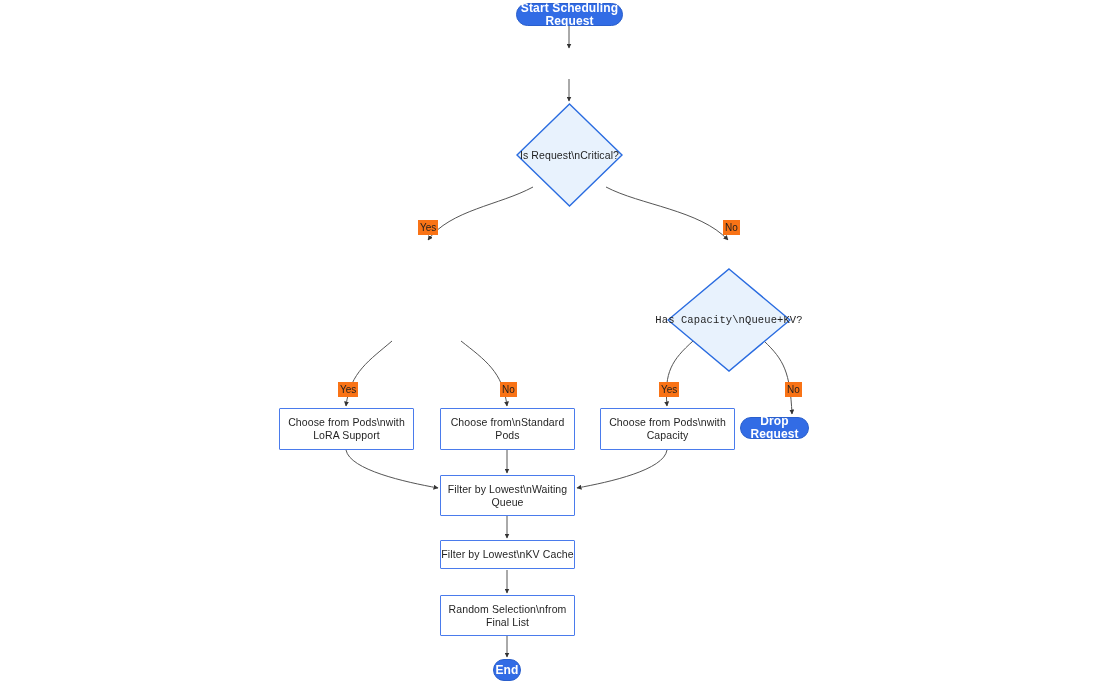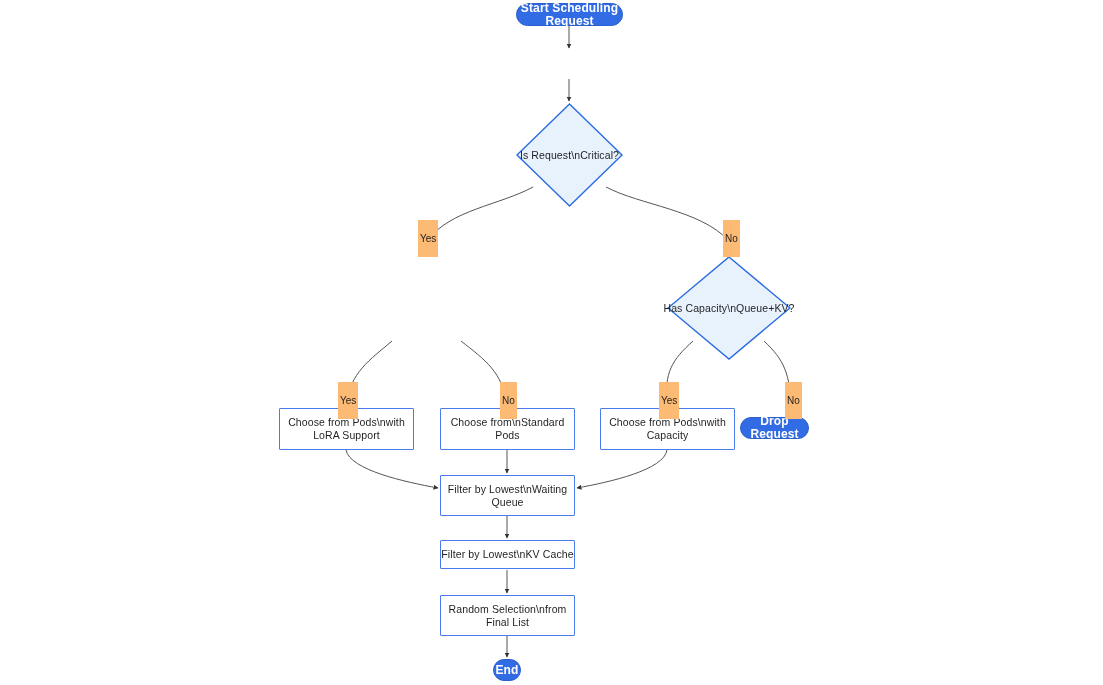--- a/index.html
+++ b/index.html
@@ -65,22 +65,22 @@
   .diamond-label {
     position: relative;
     z-index: 2;
     white-space: nowrap;
     font-size: 10.5px;
   }
   .edge-label {
     position: absolute;
     font-size: 10px;
     color: #1f1f1f;
-    background: #fdba74;
-    padding: 13px 2px;
+    background: #f97316;
+    padding: 2px 2px;
     line-height: 11px;
     white-space: nowrap;
   }
   .nodetext {
     white-space: pre-line;
   }
 </style>
 </head>
 <body>
 
@@ -130,21 +130,21 @@
 
 
   <div class="node decision-wrap" style="left:516px; top:103px; width:107px; height:104px;">
     <svg class="diamond-shape" viewBox="0 0 107 104" preserveAspectRatio="none">
       <polygon points="53.5,1 106,52 53.5,103 1,52" fill="#e8f2fd" stroke="#2a6ce0" stroke-width="1.4"></polygon>
     </svg>
     <span class="diamond-label">Is Request\nCritical?</span>
   </div>
 
 
-  <div class="node decision-wrap" style="left:667px; top:256px; width:124px; height:104px;">
+  <div class="node decision-wrap" style="left:667px; top:268px; width:124px; height:104px;font-family:Liberation Mono, monospace;">
     <svg class="diamond-shape" viewBox="0 0 124 104" preserveAspectRatio="none">
       <polygon points="62,1 123,52 62,103 1,52" fill="#e8f2fd" stroke="#2a6ce0" stroke-width="1.4"></polygon>
     </svg>
     <span class="diamond-label">Has Capacity\nQueue+KV?</span>
   </div>
 
   <div class="node process" style="left:279px; top:408px; width:135px; height:42px;">
     <span class="nodetext">Choose from Pods\nwith
 LoRA Support</span>
   </div>

